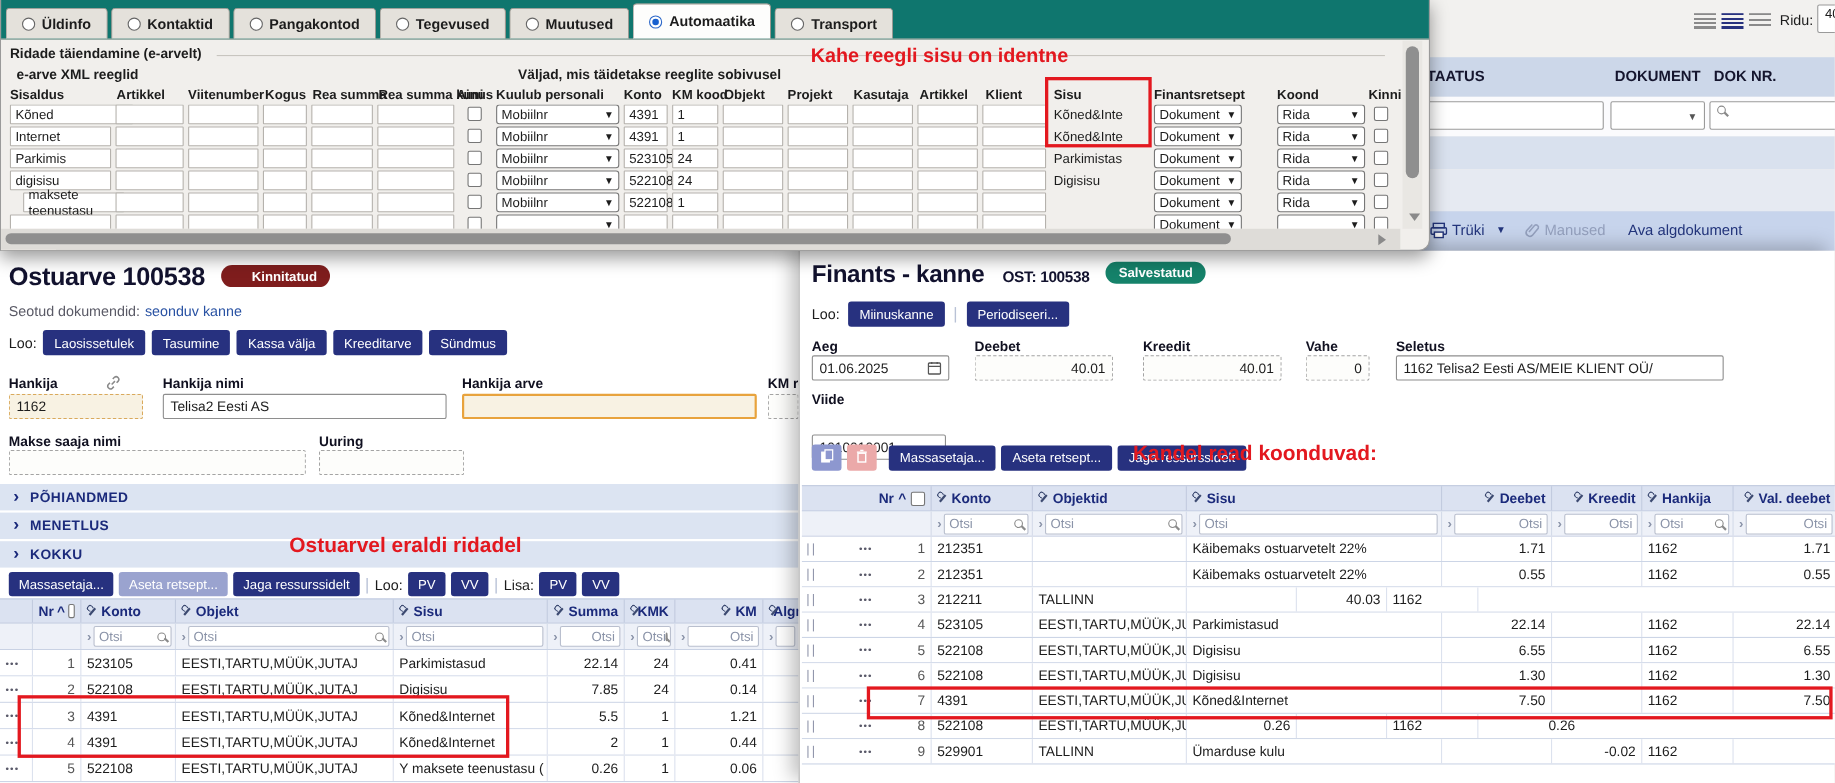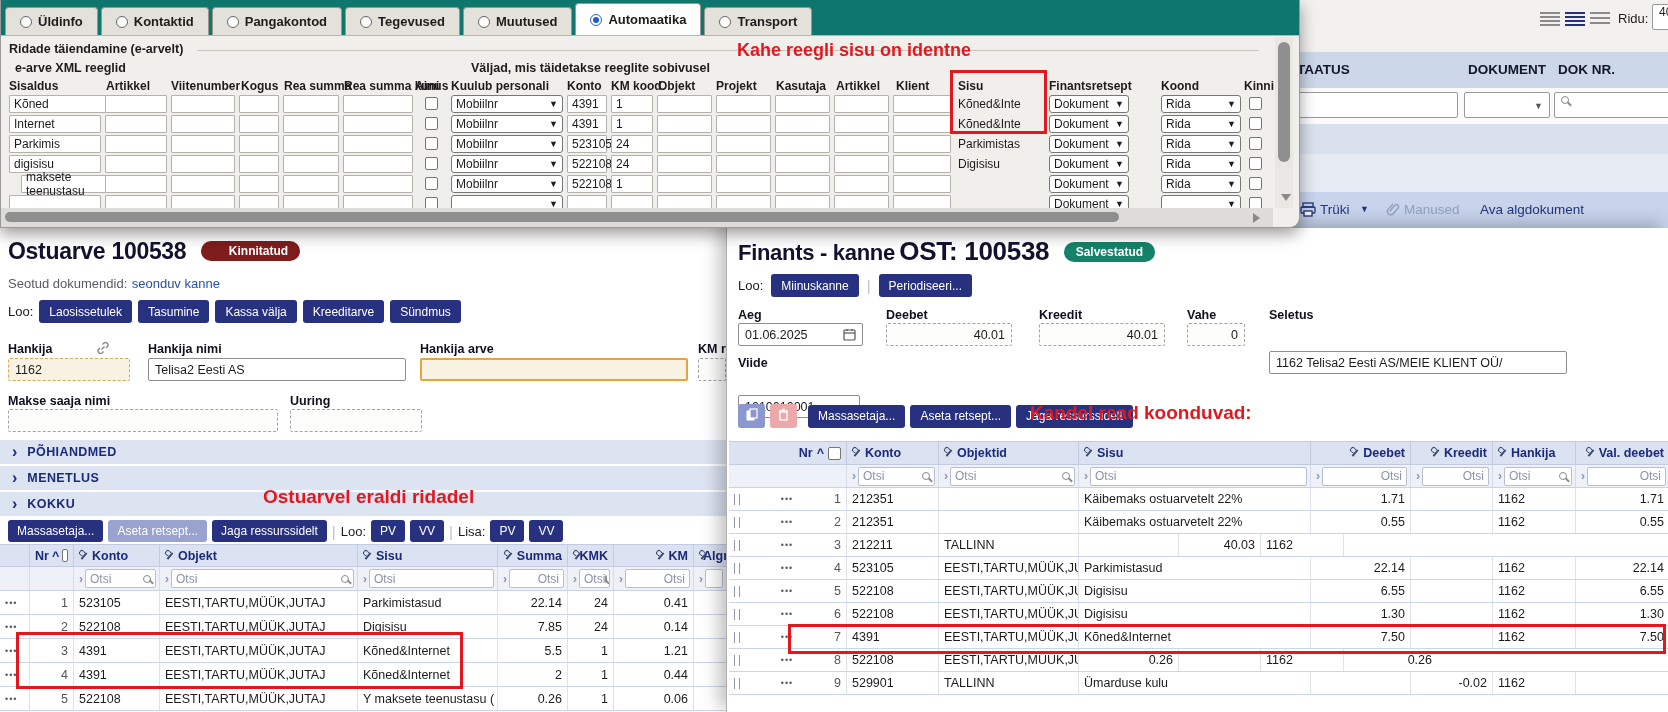--- a/index.html
+++ b/index.html
@@ -446,21 +446,21 @@
         </div>
         <div class="dcell lt-algne"></div>
       </div>
 
   </div>
 </div>
 
 <div id="win-right" class="abs">
   <div class="abs" style="left:11px; top:8px;">
     <span class="win-title" style="font-size:22px;">Finants - kanne</span>
-    <span class="win-title" style="font-size:26px; ">OST: 100538</span>
+    <span class="win-title" style="font-size:14px; margin-left:12px;">OST: 100538</span>
     <span class="badge green">Salvestatud</span>
   </div>
   <div class="abs" style="left:11px; top:46px; display:flex; align-items:center; gap:8px;">
     <span style="font-size:13px;">Loo:</span>
     <button class="navy-btn">Miinuskanne</button>
     <span class="sep">|</span>
     <button class="navy-btn">Periodiseeri...</button>
   </div>
 
   <span class="fld-label abs" style="left:11px; top:80px;">Aeg</span>
@@ -479,21 +479,21 @@
     </div>
   <span class="fld-label abs" style="left:312px; top:80px;">Kreedit</span>
   <div class="inp dashed right abs" style="left:312px; top:95px; width:126px;">
       <span>40.01</span>
     </div>
   <span class="fld-label abs" style="left:460px; top:80px;">Vahe</span>
   <div class="inp dashed right abs" style="left:460px; top:95px; width:58px;">
       <span>0</span>
     </div>
   <span class="fld-label abs" style="left:542px; top:80px;">Seletus</span>
-  <div class="inp abs" style="left:542px; top:95px; width:298px;margin-top:28px;">
+  <div class="inp abs" style="left:542px; top:95px; width:298px;">
       <span style="white-space:nowrap; overflow:hidden;">1162 Telisa2 Eesti AS/MEIE KLIENT OÜ/</span>
     </div>
 
   <span class="fld-label abs" style="left:11px; top:128px;">Viide</span>
   <div class="inp abs" style="left:11px; top:131px; width:122px;margin-top:36px;">
       <span>1010010001</span>
     </div>
 
   <div class="abs" style="left:11px; top:176px; display:flex; align-items:center; gap:5px;">
     <button style="width:27px; height:24px; background:#8d97cf; border:none; border-radius:3px; cursor:pointer;">

